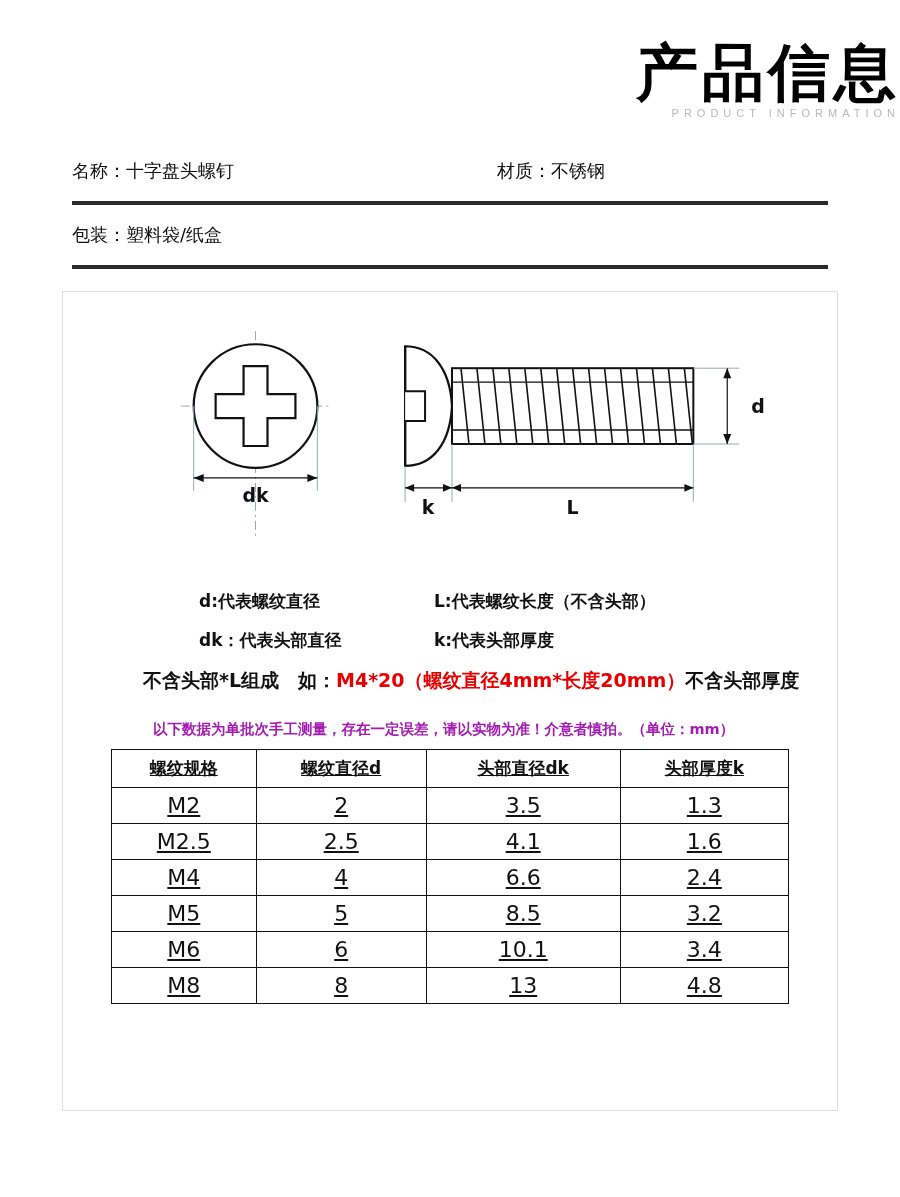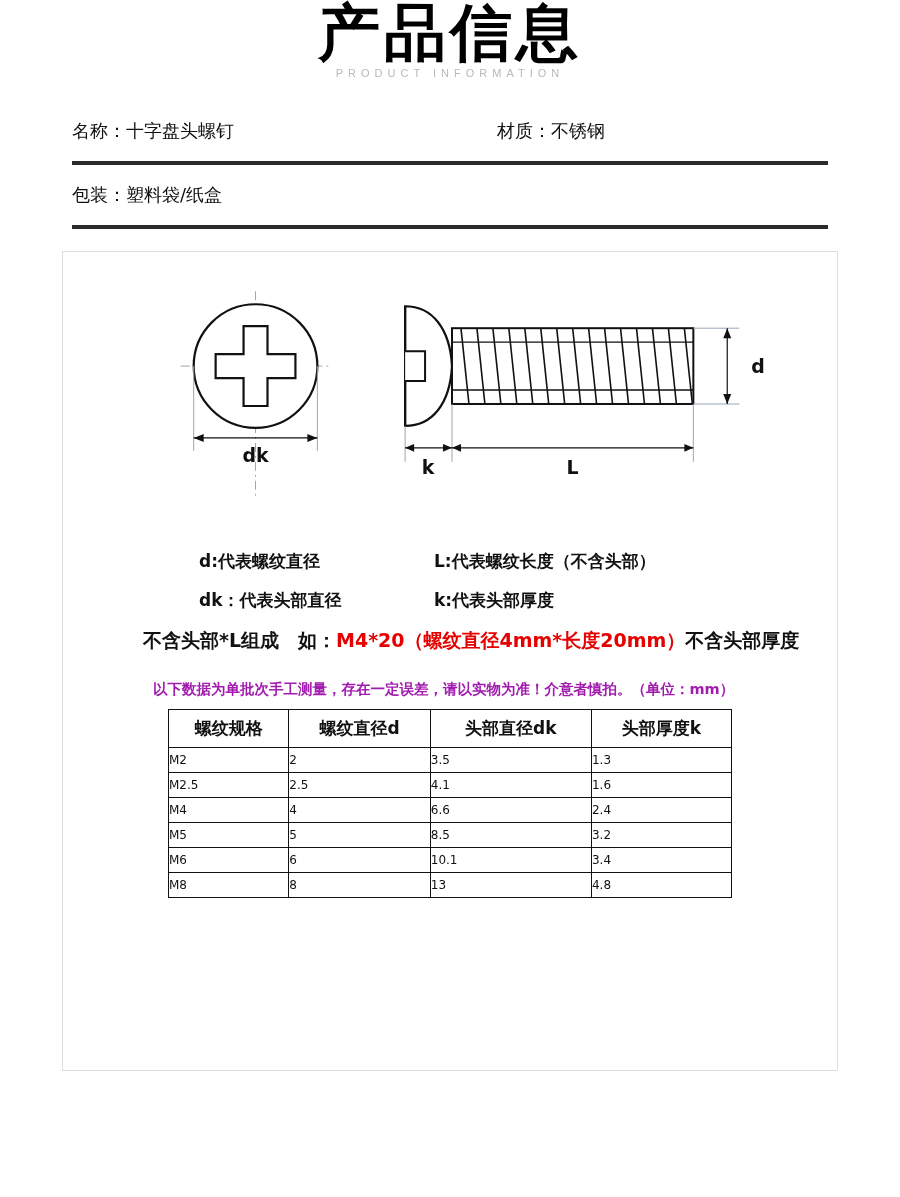--- a/index.html
+++ b/index.html
@@ -11,21 +11,22 @@
     width: 900px;
     height: 1197px;
     position: relative;
     font-family: "Liberation Sans", "DejaVu Sans", sans-serif;
     color: #111111;
     overflow: hidden;
   }
 
   
   .header {
-    text-align: center;
+    text-align: right;
+    padding-top: 40px;
   }
   .main-title {
     font-family: "DejaVu Sans", "Liberation Sans", sans-serif;
     font-size: 62px;
     font-weight: bold;
     letter-spacing: 4px;
     line-height: 1.05;
     color: #000000;
   }
   .sub-title {
@@ -108,37 +109,38 @@
     font-size: 14.5px;
     font-weight: bold;
     color: #a21caf;
     font-family: "DejaVu Sans", "Liberation Sans", sans-serif;
     white-space: nowrap;
   }
 
   
   table.spec-table {
     margin: 10px auto 8px auto;
-    width: 564px;
+    width: 678px;
     border-collapse: collapse;
     font-family: "DejaVu Sans", "Liberation Sans", sans-serif;
+    text-decoration: underline;
   }
   table.spec-table th {
     border: 1px solid #111;
     background: #ffffff;
     font-size: 17px;
     font-weight: bold;
     padding: 7px 0;
     text-align: center;
   }
   table.spec-table td {
     border: 1px solid #111;
-    font-size: 12px;
+    font-size: 22px;
     padding: 5px 0;
-    text-align: left;
+    text-align: center;
     color: #111;
   }
   table.spec-table tr td:first-child { border-left: 1px solid #111; }
 </style>
 </head>
 <body>
 
 <div class="header">
   <div class="main-title">产品信息</div>
   <div class="sub-title">PRODUCT INFORMATION</div>

